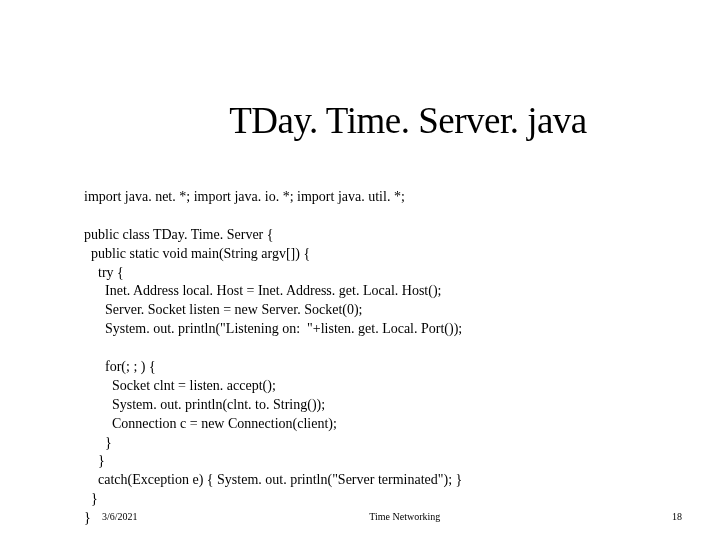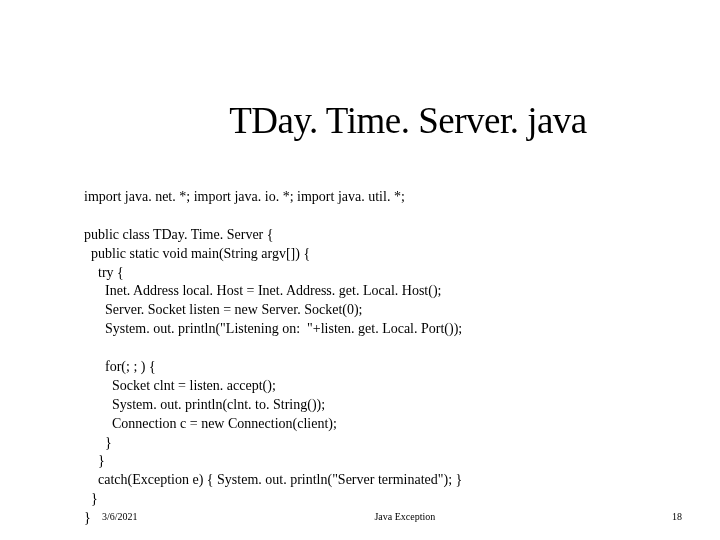--- a/index.html
+++ b/index.html
@@ -68,15 +68,15 @@
         Connection c = new Connection(client);
       }
     }
     catch(Exception e) { System. out. println("Server terminated"); }
   }
 }</div>
 </div>
 
 <div class="footer">
   <span class="footer-date">3/6/2021</span>
-  <span class="footer-center">Java Exception</span>
+  <span class="footer-center">Time Networking</span>
   <span class="footer-page">18</span>
 </div>
 
 </body></html>

